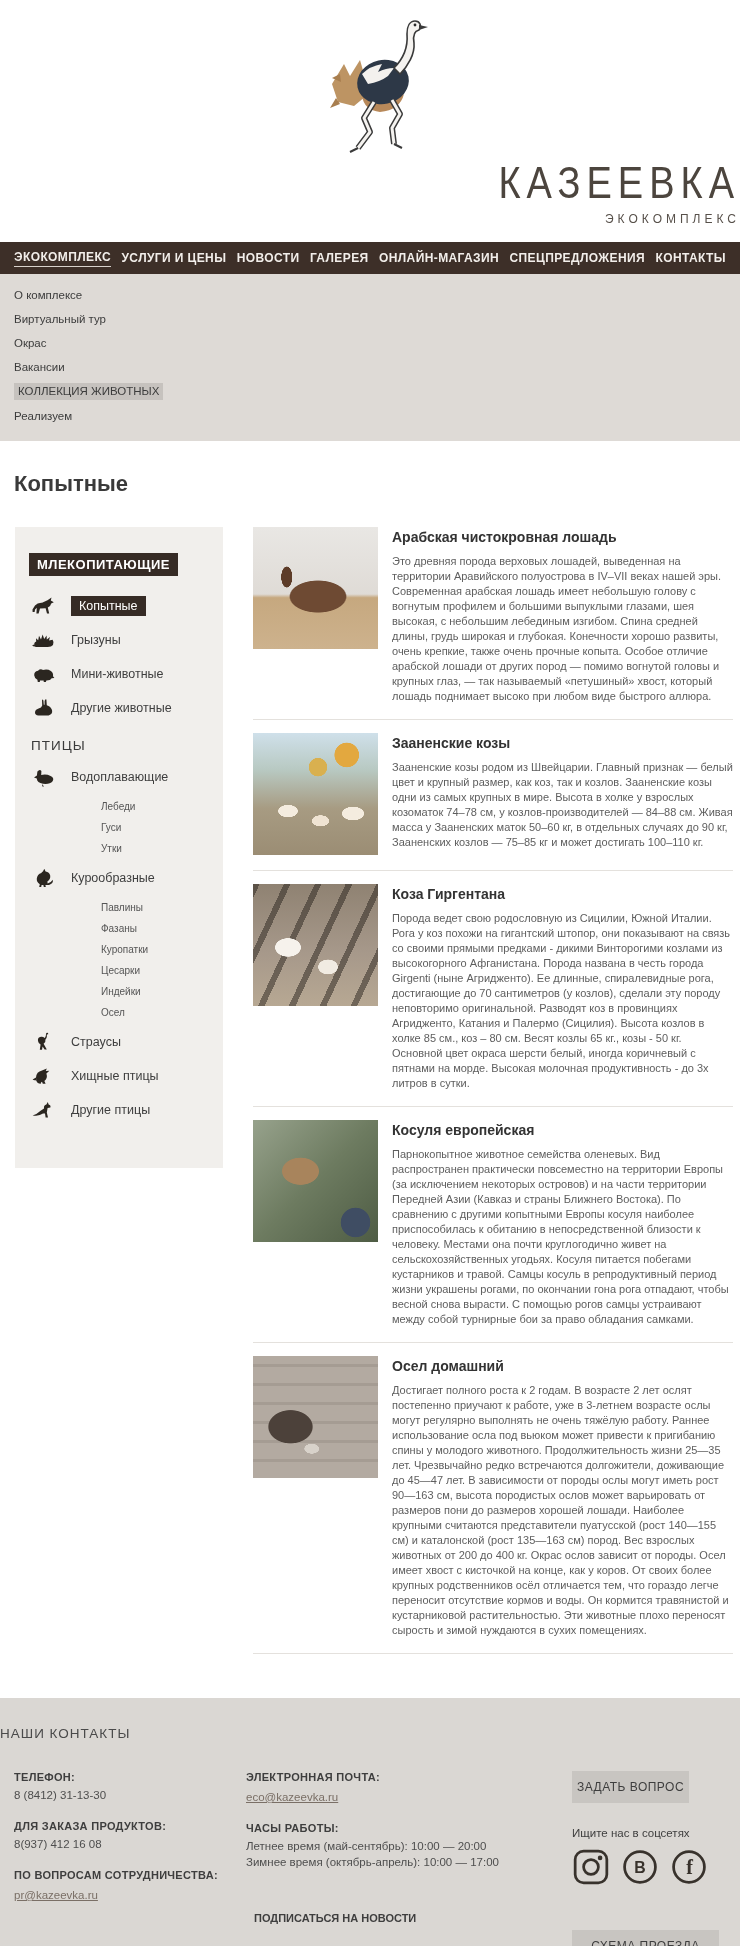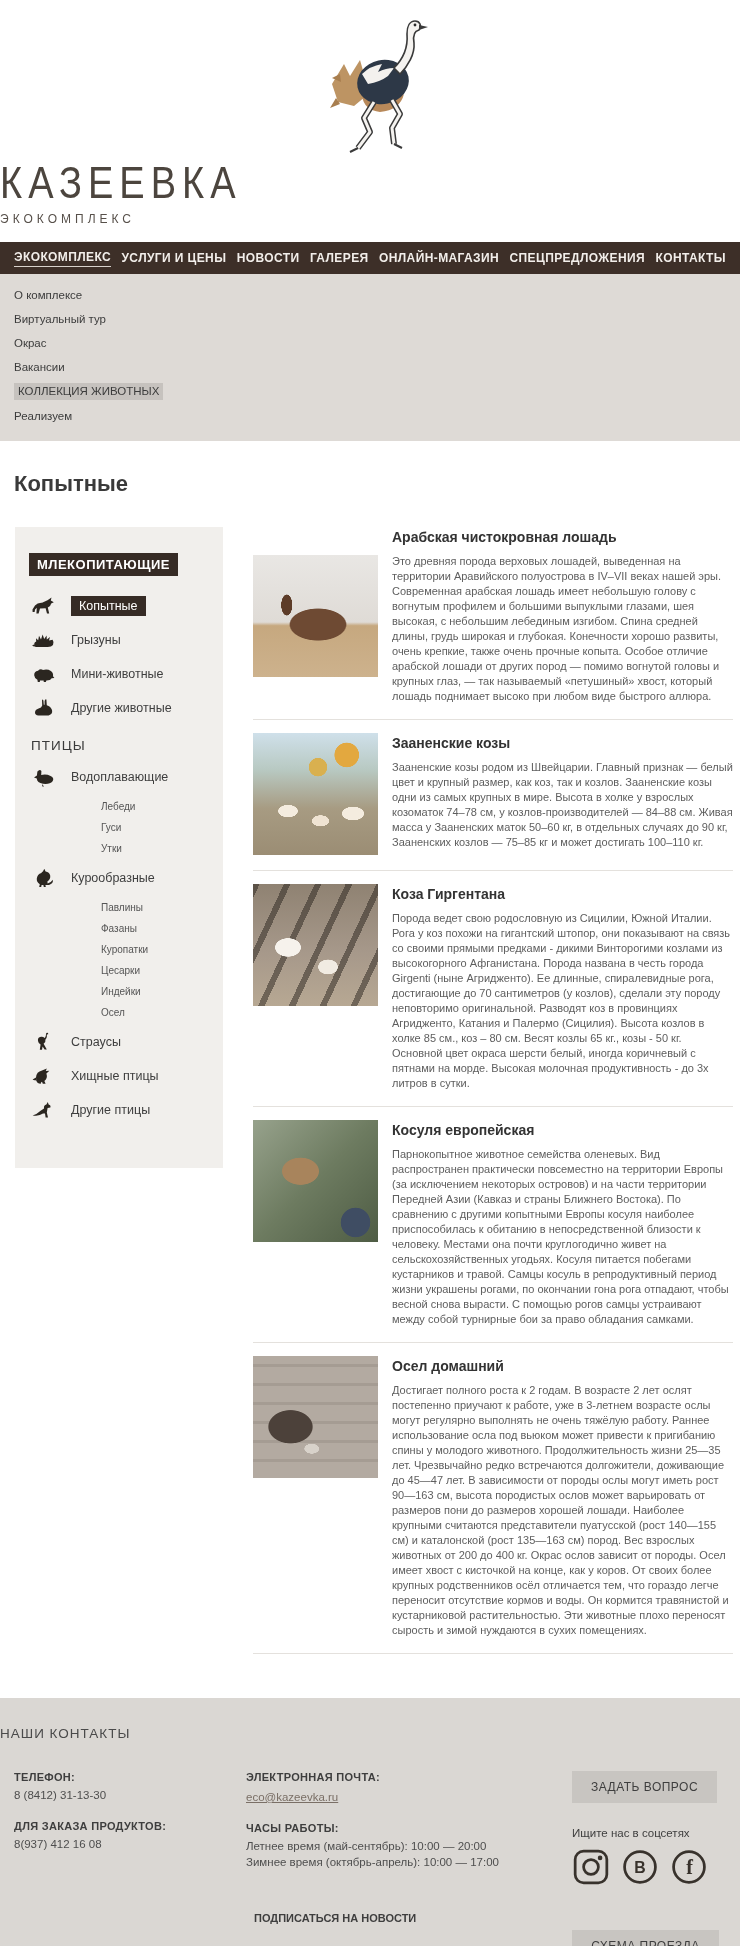--- a/index.html
+++ b/index.html
@@ -5,21 +5,21 @@
   * { margin:0; padding:0; box-sizing:border-box; }
   html,body { background:#fff; }
   body {
     width:740px;
     font-family:"Liberation Sans","DejaVu Sans",sans-serif;
     color:#3e3e3e;
   }
   a { text-decoration:none; color:inherit; cursor:pointer; }
 
   
-  .site-header { text-align:left; padding-top:12px; }
+  .site-header { text-align:right; padding-top:12px; }
   .logo-svg { display:block; margin:0 auto; }
   .brand-title {
     display:inline-block; font-size:38px; letter-spacing:6px;
     color:#4c453e; transform:scaleY(1.18); font-weight:400; margin-top:2px;
   }
   .brand-subtitle {
     font-size:12px; letter-spacing:4px; color:#57504a; margin-top:7px; margin-bottom:16px;
   }
 
   
@@ -54,21 +54,21 @@
   .side-item .icon { width:30px; flex:none; display:flex; justify-content:center; align-items:center; }
   .side-item .label { font-size:12.5px; color:#3e3e3e; margin-left:12px; }
   .side-item.active .label { background:#362b25; color:#fff; padding:3px 8px; }
   .side-sub-item { font-size:10px; color:#555; margin:10px 0 10px 72px; }
   .side-plain-header { font-size:13.5px; color:#3a3a3a; letter-spacing:1px; margin:20px 0 4px 2px; }
   .icon svg { fill:#2b2620; }
 
   
   .cards { flex:1; margin-left:30px; margin-right:2px; }
   .card { display:flex; padding:13px 0 15px; border-bottom:1px solid #e4e1dd; }
-  .card:first-child { padding-top:0;align-items:center; }
+  .card:first-child { padding-top:0; }
   .photo { width:125px; height:122px; flex:none; }
   .card-info { flex:1; margin-left:14px; }
   .card-title { font-size:14px; font-weight:700; color:#333; margin:2px 0 9px; }
   .card-text { font-size:11px; line-height:15px; color:#5e5e5e; }
 
   
   .photo-0 { background:
       radial-gradient(ellipse 46px 26px at 52% 57%, #6e4a33 60%, rgba(110,74,51,0) 63%),
       radial-gradient(ellipse 9px 17px at 27% 41%, #5d3c28 60%, rgba(93,60,40,0) 63%),
       linear-gradient(180deg,#e9e7e4 0%,#dfdbd6 55%,#c6a87f 58%,#cdb28d 100%); }
@@ -101,21 +101,21 @@
   .fcol-2 { width:326px; flex:none; }
   .fcol-3 { flex:1; }
   .fgroup { margin-bottom:17px; }
   .flabel { font-size:11px; font-weight:700; color:#3e3e3e; letter-spacing:.3px; margin-bottom:4px; }
   .fvalue { font-size:11.5px; color:#4e4e4e; line-height:16px; }
   .flink { color:#7a6f66; text-decoration:underline; font-size:11.5px; }
   .btn {
     display:block; background:#c8c5c1; color:#3e3e3e; font-size:12px; letter-spacing:.5px;
     text-align:center; padding:9px 0; border:none; font-family:inherit;
   }
-  .btn-ask { width:145px; margin-bottom:24px; }
+  .btn-ask { width:117px; margin-bottom:24px; }
   .social-label { font-size:11.5px; color:#3e3e3e; margin-bottom:9px; }
   .social-row { display:flex; gap:11px; }
   .social { width:38px; height:38px; display:block; }
   .btn-route { width:147px; margin-top:44px; }
   .subscribe { margin-top:42px; }
   .sub-label { font-size:11px; font-weight:700; color:#3e3e3e; margin-bottom:25px;padding-left:8px; }
   .sub-row { display:flex; align-items:center; }
   .email-label { font-size:11px; color:#4e4e4e; }
   .req { color:#b3372f; margin:0 5px 0 3px; font-size:11px; }
   .email-input { width:128px; height:23px; border:1px solid #e9e5e1; background:#fbf8f5; font-size:11px; padding:0 5px; }
@@ -313,20 +313,24 @@
   <div class="footer-cols">
 
     <div class="fcol-1">
       <div class="fgroup">
         <div class="flabel">ТЕЛЕФОН:</div>
         <div class="fvalue">8 (8412) 31-13-30</div>
       </div>
       <div class="fgroup">
         <div class="flabel">ДЛЯ ЗАКАЗА ПРОДУКТОВ:</div>
         <div class="fvalue">8(937) 412 16 08</div>
+      </div>
+      <div class="fgroup">
+        <div class="flabel">ПО ВОПРОСАМ СОТРУДНИЧЕСТВА:</div>
+        <a class="flink">pr@kazeevka.ru</a>
       </div>
     </div>
 
     <div class="fcol-2">
       <div class="fgroup">
         <div class="flabel">ЭЛЕКТРОННАЯ ПОЧТА:</div>
         <a class="flink">eco@kazeevka.ru</a>
       </div>
       <div class="fgroup">
         <div class="flabel">ЧАСЫ РАБОТЫ:</div>

